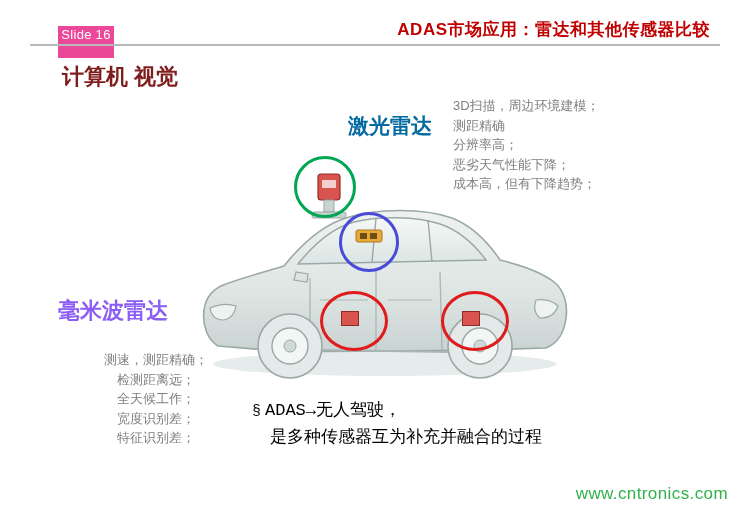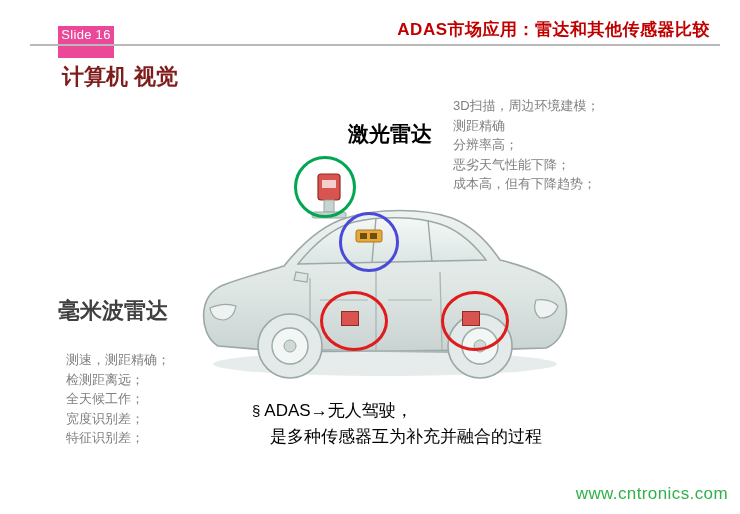--- a/index.html
+++ b/index.html
@@ -63,55 +63,55 @@
     color: #7f1d1d;
     font-size: 22px;
     font-weight: bold;
     line-height: 34px;
     text-align: center;
   }
   .lbl-lidar {
     position: absolute;
     left: 348px;
     top: 112px;
-    color: #000000;
+    color: #0369a1;
     font-size: 21px;
     font-weight: bold;
     white-space: nowrap;
-    margin-top: 8px;
   }
   .lbl-mmw {
     position: absolute;
     left: 58px;
     top: 296px;
-    color: #404040;
+    color: #8b5cf6;
     font-size: 22px;
     font-weight: bold;
     white-space: nowrap;
   }
   
   .txt-block {
     position: absolute;
     color: #7f7f7f;
     font-size: 13px;
     line-height: 19.5px;
     white-space: pre-line;
   }
   #cv-text { left: 168px; top: 50px; width: 200px; }
   #lidar-text { left: 453px; top: 80px; width: 230px; margin-top: 16px; }
-  #mmw-text { left: 66px; top: 350px; width: 180px; }
+  #mmw-text { left: 66px; top: 350px; width: 180px; text-align: center; }
   
   .statement {
     position: absolute;
     left: 252px;
     top: 398px;
     width: 420px;
     color: #000000;
     font-size: 17px;
     line-height: 26px;
+    font-family: Liberation Mono, monospace;
   }
   .statement .sect {
     font-size: 15px;
     color: #000000;
     padding-right: 4px;
   }
   .statement .l2 {
     display: block;
     padding-left: 18px;
   }

